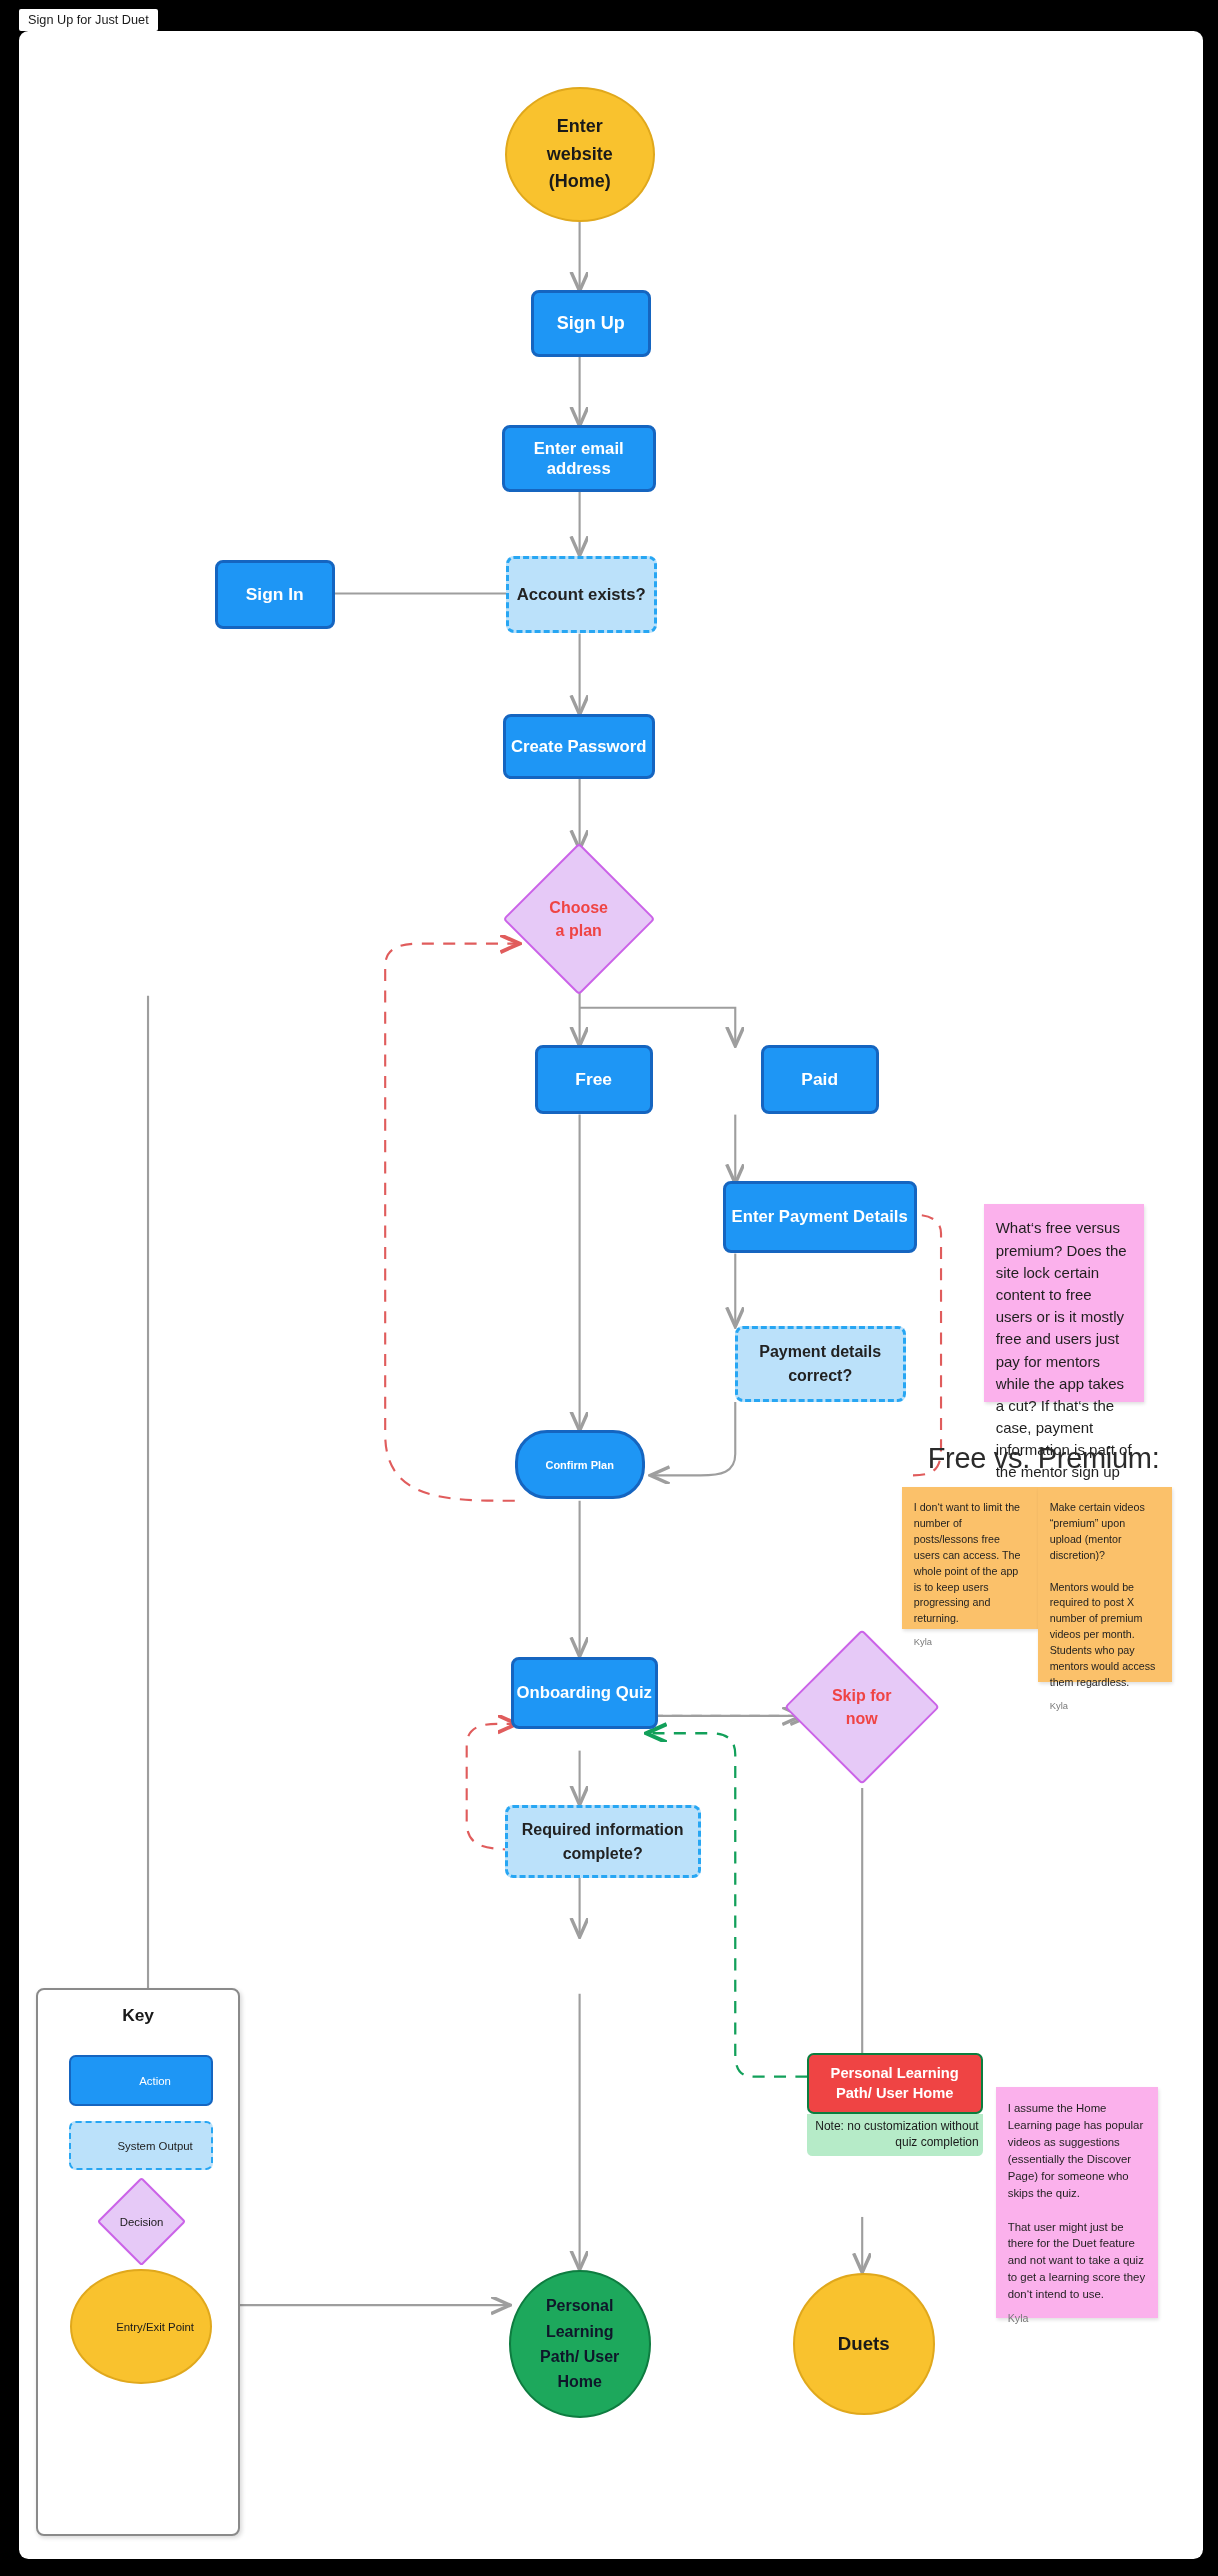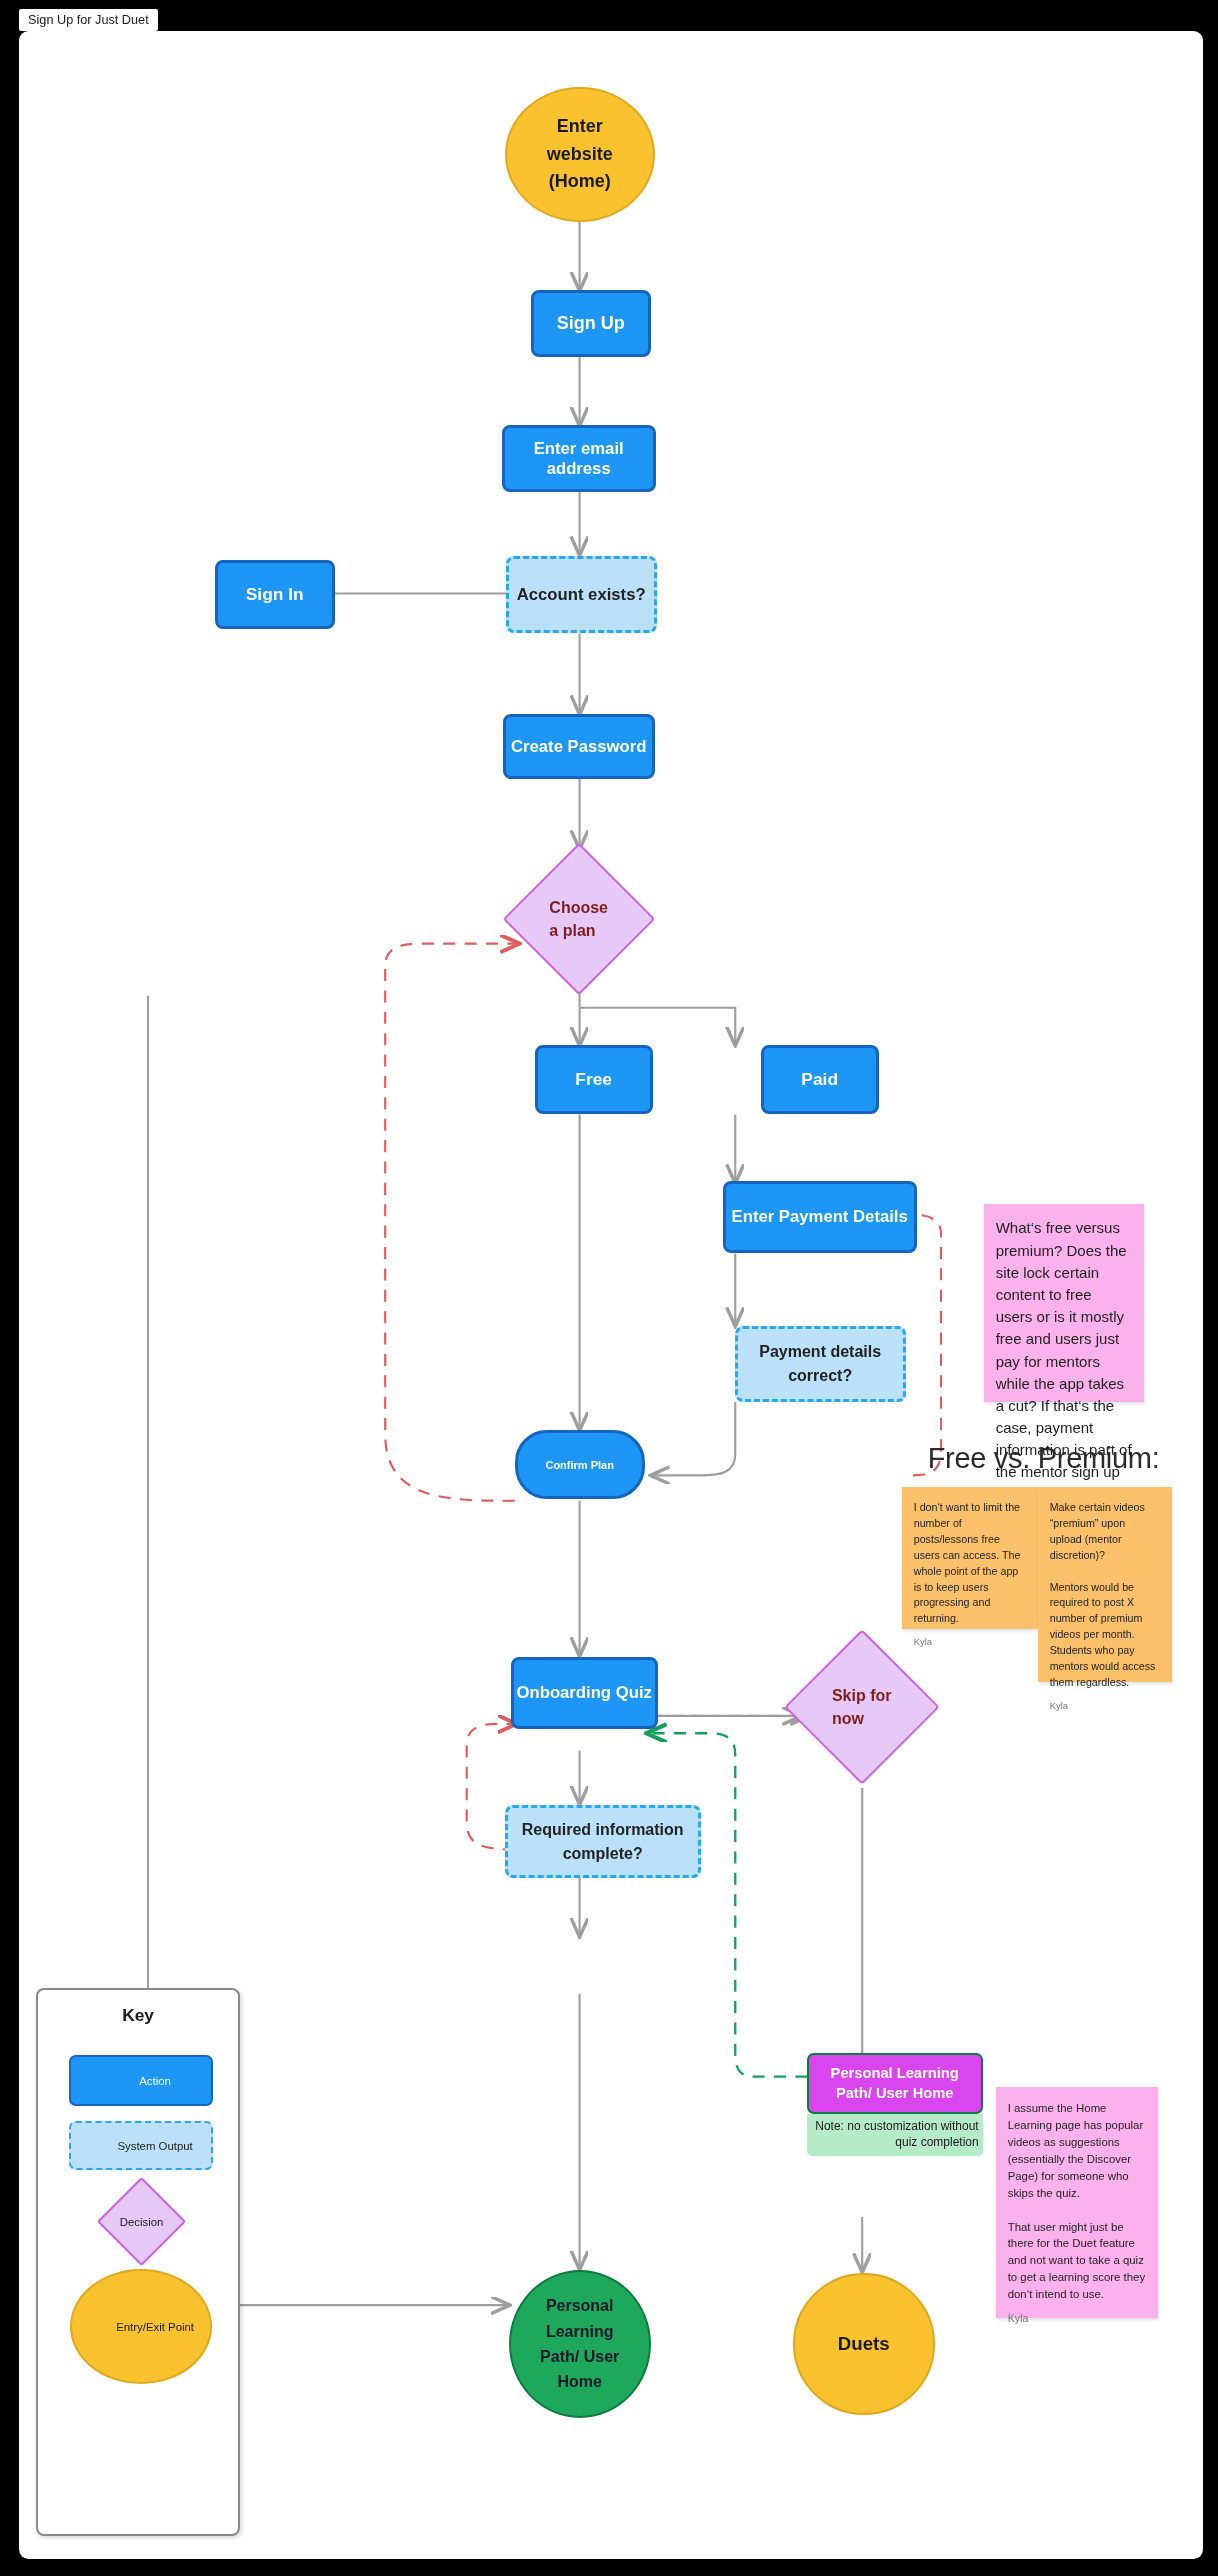--- a/index.html
+++ b/index.html
@@ -20,24 +20,24 @@
 
   .action{background:#1E96F5;border:3.3px solid #1565C0;border-radius:8px;color:#fff;font-weight:bold;}
   .sysout{background:#BBE1FA;border:3.3px dashed #27A6F3;border-radius:8px;color:#222;font-weight:bold;}
   .terminal{background:#F9C22E;border:2px solid #E0A81C;border-radius:50%;color:#1a1a1a;font-weight:bold;}
   .terminal-green{background:#1DA85C;border:2.7px solid #0E7C40;border-radius:50%;color:#0f172a;font-weight:bold;}
 
   .diamond{z-index:5;position:absolute;}
   .diamond .shape{position:absolute;inset:0;background:#E6C9F7;border:2.7px solid #CB63E8;
         transform:rotate(45deg);border-radius:4px;}
   .diamond .dlabel{position:absolute;inset:0;display:flex;align-items:center;justify-content:center;
-        color:#7f1d1d;font-weight:bold;line-height:1.45;}
+        text-align:center;color:#ef4444;font-weight:bold;line-height:1.45;}
 
   .greenbox{position:absolute;z-index:5;}
-  .greenbox .gb-head{background:#d946ef;border:2.7px solid #0B7D3E;border-radius:6.7px;color:#fff;
+  .greenbox .gb-head{background:#ef4444;border:2.7px solid #0B7D3E;border-radius:6.7px;color:#fff;
         font-weight:bold;display:flex;align-items:center;justify-content:center;text-align:center;
         line-height:1.35;box-sizing:border-box;}
   .greenbox .gb-note{background:#B6EBC8;color:#1a1a1a;text-align:right;line-height:1.3;
         box-sizing:border-box;border-radius:0 0 5.3px 5.3px;padding:5.3px 4px;}
 
   .sticky{position:absolute;z-index:6;box-sizing:border-box;padding:13.4px 12px 8px 12px;
         box-shadow:1.3px 2px 3.3px rgba(0,0,0,.12);}
   .sticky.pink{background:#FBB1EC;}
   .sticky.orange{background:#FBC16A;}
   .sticky .s-body{color:#1f1f1f;line-height:1.48;white-space:pre-wrap;}

